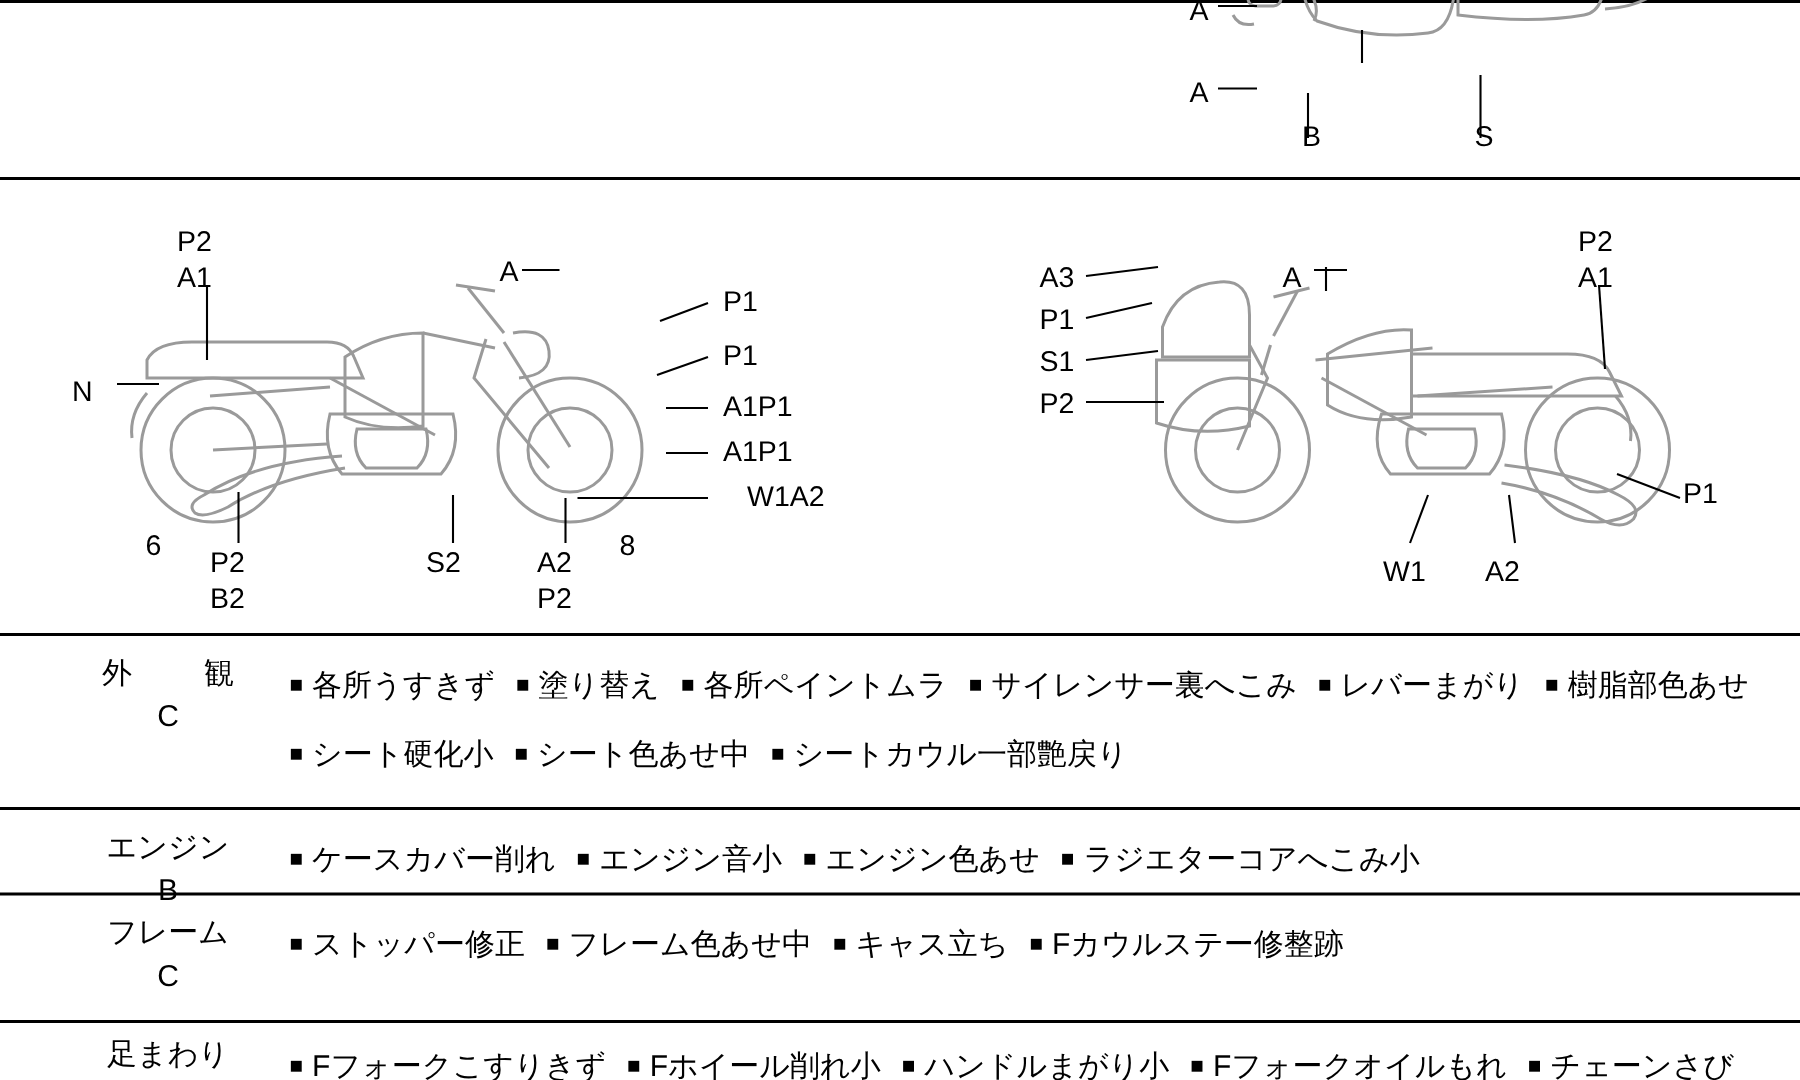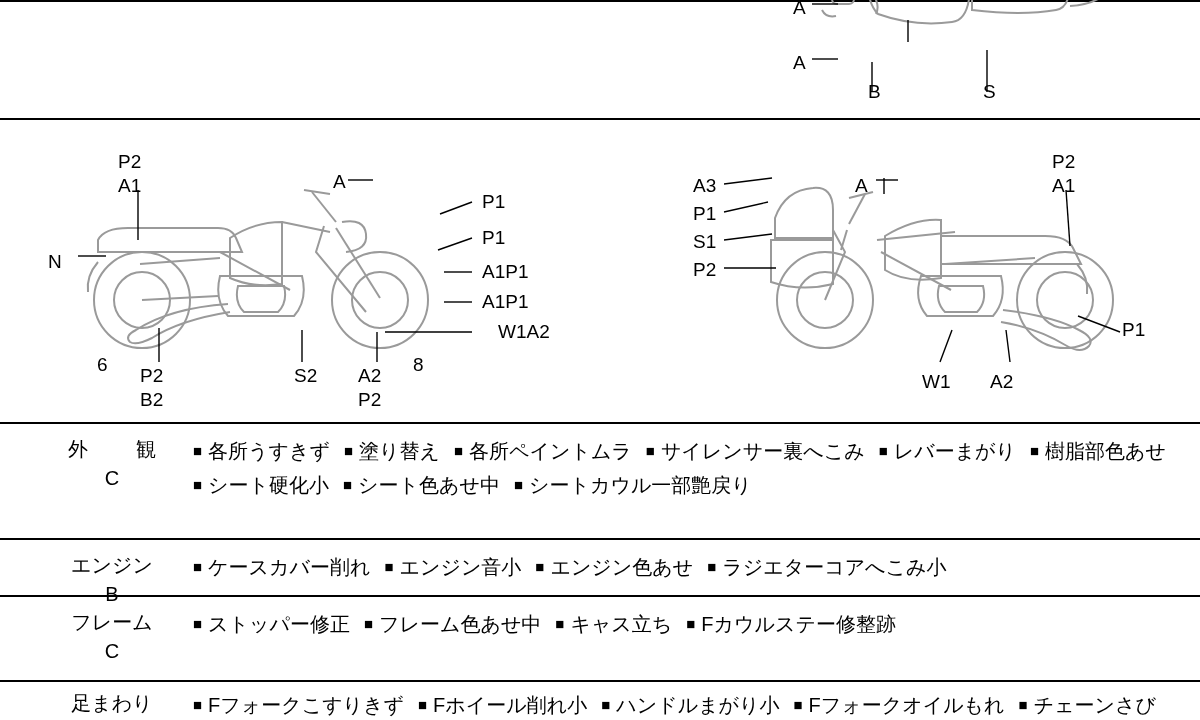--- a/index.html
+++ b/index.html
@@ -69,21 +69,21 @@
     letter-spacing: 0px;
   }
   .cond-label .catname.spaced {
     letter-spacing: 14px;
     padding-left: 14px;
   }
   .cond-items {
     flex: 1 1 auto;
     padding: 10px 8px 8px 6px;
     font-size: 20px;
-    line-height: 34px;
+    line-height: 46px;
   }
   .cond-items .itm {
     white-space: nowrap;
   }
   .cond-items .sq {
     font-size: 15px;
     vertical-align: 2px;
     margin-right: 6px;
   }
   .cond-items .sep {
@@ -200,21 +200,21 @@
   <div class="lbl" style="left:333px; top:172px;">A</div>
   <div class="lbl" style="left:48px; top:252px;">N</div>
   <div class="lbl" style="left:482px; top:192px;">P1</div>
   <div class="lbl" style="left:482px; top:228px;">P1</div>
   <div class="lbl" style="left:482px; top:262px;">A1P1</div>
   <div class="lbl" style="left:482px; top:292px;">A1P1</div>
   <div class="lbl" style="left:498px; top:322px;">W1A2</div>
   <div class="lbl" style="left:97px; top:355px;">6</div>
   <div class="lbl" style="left:140px; top:366px;">P2</div>
   <div class="lbl" style="left:140px; top:390px;">B2</div>
-  <div class="lbl" style="left:294px; top:366px;">S2</div>
+  <div class="lbl" style="left:284px; top:366px;">S2</div>
   <div class="lbl" style="left:358px; top:366px;">A2</div>
   <div class="lbl" style="left:358px; top:390px;">P2</div>
   <div class="lbl" style="left:413px; top:355px;">8</div>
 
   <div class="dg" style="left:755px; top:178px;">
     <svg width="400" height="180" viewBox="0 0 400 180">
       <g fill="none" stroke="#9a9a9a" stroke-width="2">
 
         <circle cx="70" cy="122" r="48"></circle>
         <circle cx="70" cy="122" r="28"></circle>

